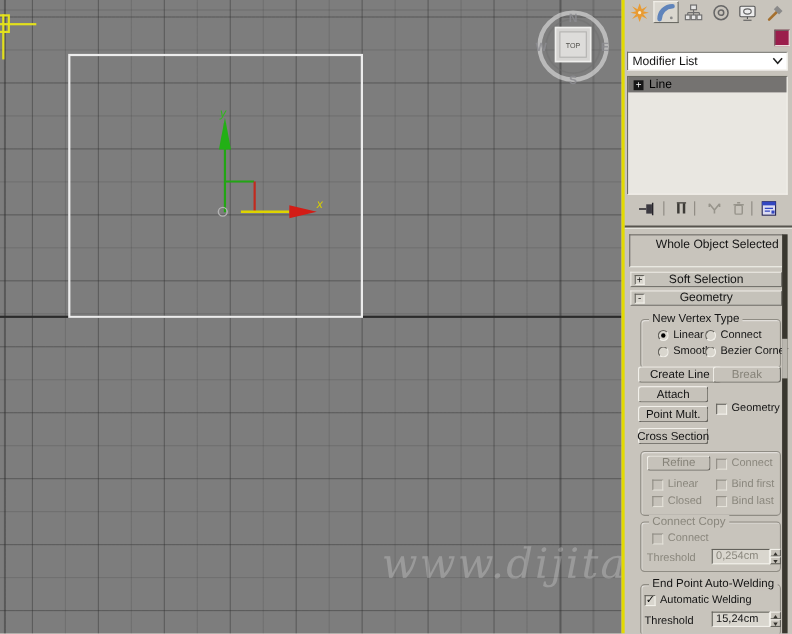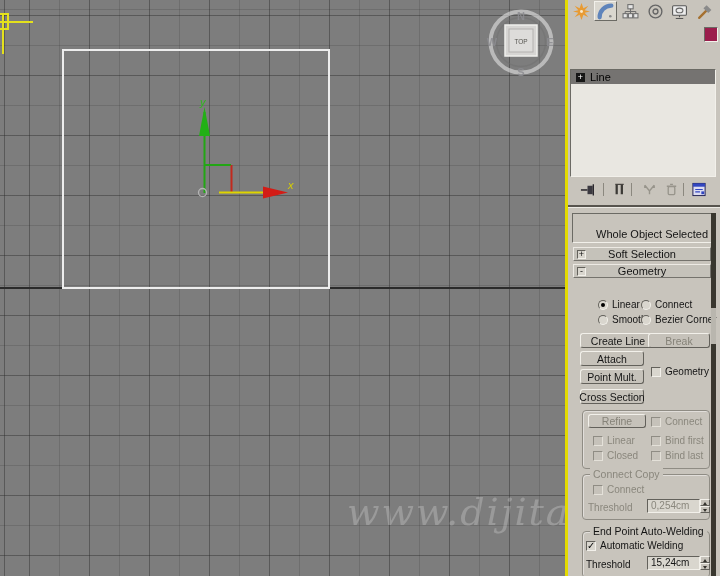--- a/index.html
+++ b/index.html
@@ -47,21 +47,21 @@
   .stackrow{height:14px;background:#757371;display:flex;align-items:center;color:#000}
   .exp{width:9px;height:9px;background:#161616;color:#fff;font-size:9px;line-height:8px;
     text-align:center;margin:0 5px 0 5px}
   .tools{position:absolute;left:0;top:181px;width:152px;height:18px}
   .tico{position:absolute;top:1px}
   .sep{position:absolute;top:2px;width:1px;height:13px;background:#8b887f}
   .div1{position:absolute;left:0;top:205px;width:152px;height:2px;background:#57544e}
   .div2{position:absolute;left:0;top:207px;width:152px;height:1px;background:#eceae4}
   .statusbox{position:absolute;left:4px;top:213px;width:140px;height:30px;box-sizing:border-box;
     border:1px solid;border-color:#6b6a64 #f2f0ea #f2f0ea #6b6a64;
-    display:flex;justify-content:flex-end;align-items:flex-end;padding:2px 3px}
+    display:flex;justify-content:flex-end;align-items:flex-start;padding:2px 3px}
   .roll{position:absolute;left:5px;width:138px;height:14px;background:#c5c2ba;box-sizing:border-box;
     border:1px solid;border-color:#edeae4 #75736d #75736d #edeae4;display:flex;align-items:center}
   .rollbox{width:9px;height:9px;box-sizing:border-box;border:1px solid;
     border-color:#63615b #f2f0ea #f2f0ea #63615b;background:#d9d6ce;
     font-size:9px;line-height:7px;text-align:center;margin-left:3px}
   .rolllab{flex:1;text-align:center;margin-right:12px}
   .grp{position:absolute;border:1px solid #8f8c84;border-radius:4px;
     box-shadow:1px 1px 0 rgba(255,255,255,.45) inset}
   .leg{position:absolute;top:-7px;left:7px;background:#c8c4bc;padding:0 3px;font-size:10.5px;white-space:nowrap}
   .leg.dis{color:#8a877d}
@@ -175,20 +175,28 @@
     </div>
     <div class="tab" style="left:125px">
       <svg width="17" height="17" viewBox="0 0 16 16">
         <path d="M3,14 L10,7" stroke="#a5702f" stroke-width="2.2" stroke-linecap="round"></path>
         <path d="M8.5,3.5 L13,8" stroke="#8a8a8a" stroke-width="4.2"></path>
       </svg>
     </div>
 
     <div class="swatch" style="background:#9b1d4c"></div>
 
+    <div class="combo">
+      <span class="lab">Modifier List</span>
+      <span class="arr">
+        <svg width="10" height="7" viewBox="0 0 10 7">
+            <polyline points="1,1 5,5.5 9,1" fill="none" stroke="#222" stroke-width="1.4"></polyline>
+          </svg>
+      </span>
+    </div>
 
     <div class="stack">
       <div class="stackrow">
         <span class="exp">+</span>
         <span>Line</span>
       </div>
     </div>
 
     <div class="tools">
       <svg class="tico" style="left:12px" width="15" height="15" viewBox="0 0 16 16">
@@ -227,20 +235,23 @@
 
     <div class="roll" style="top:247px">
       <span class="rollbox">+</span>
       <span class="rolllab">Soft Selection</span>
     </div>
     <div class="roll" style="top:264px">
       <span class="rollbox">-</span>
       <span class="rolllab">Geometry</span>
     </div>
 
+    <div class="grp" style="left:14px;top:290px;width:126px;height:43px">
+      <span class="leg">New Vertex Type</span>
+    </div>
     <div class="rb on" style="left:30px;top:299px">
       <span class="rbc"></span>
       <span>Linear</span>
     </div>
     <div class="rb" style="left:73px;top:299px">
       <span class="rbc"></span>
       <span>Connect</span>
     </div>
     <div class="rb" style="left:30px;top:314px">
       <span class="rbc"></span>

